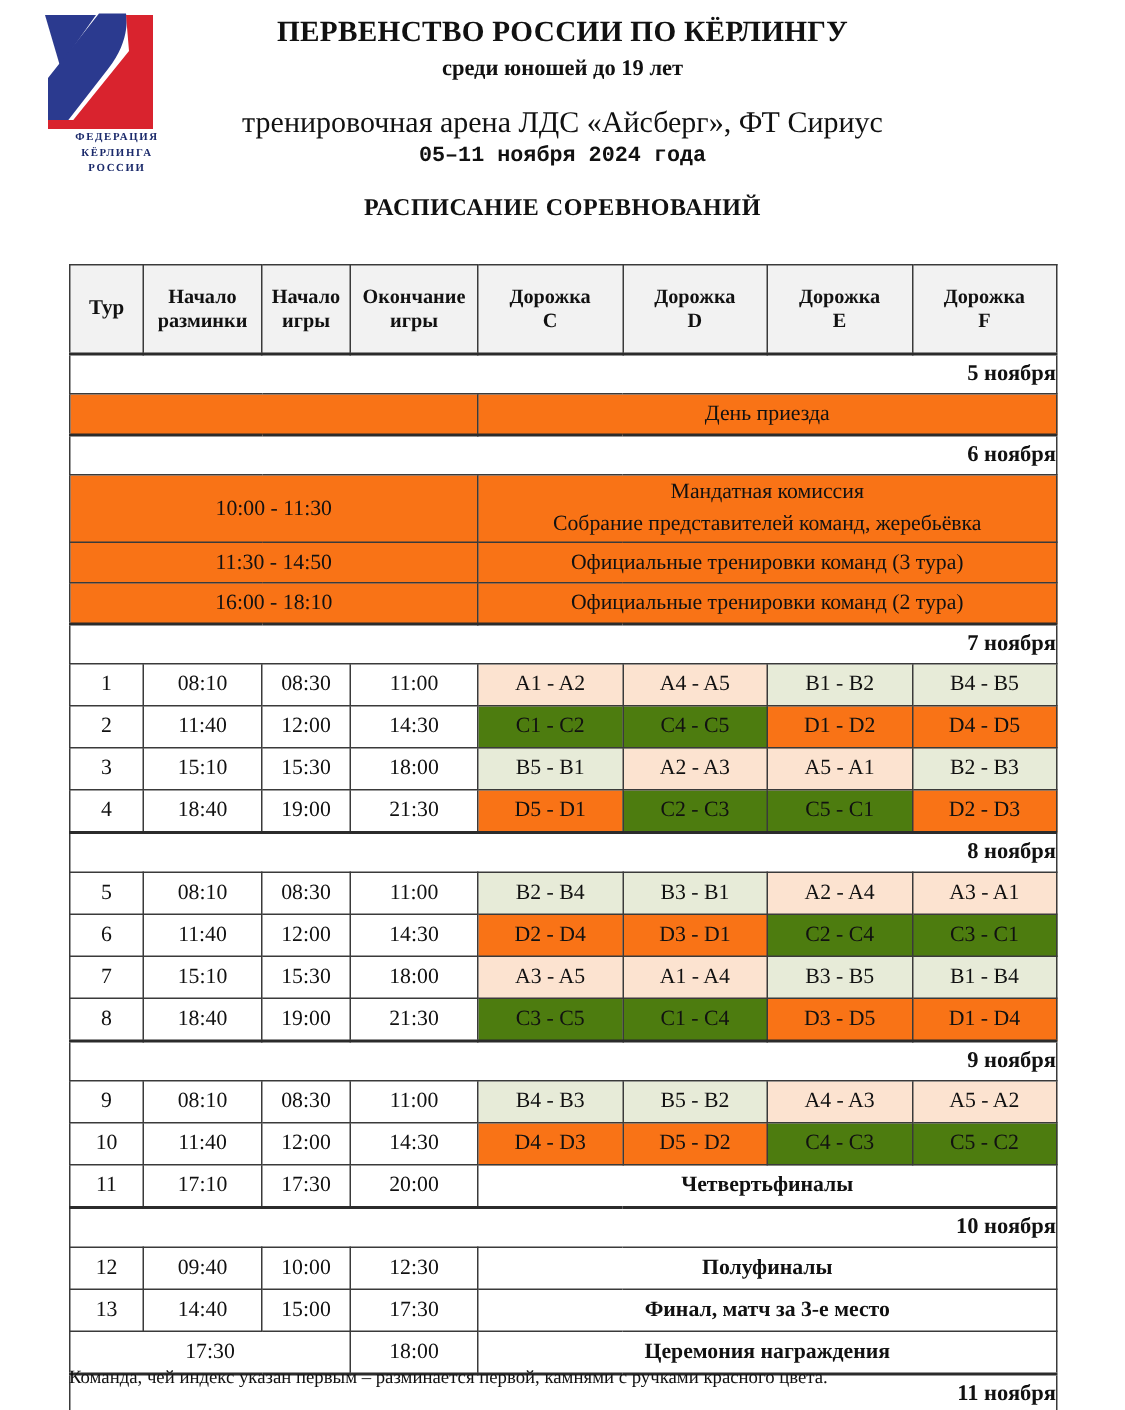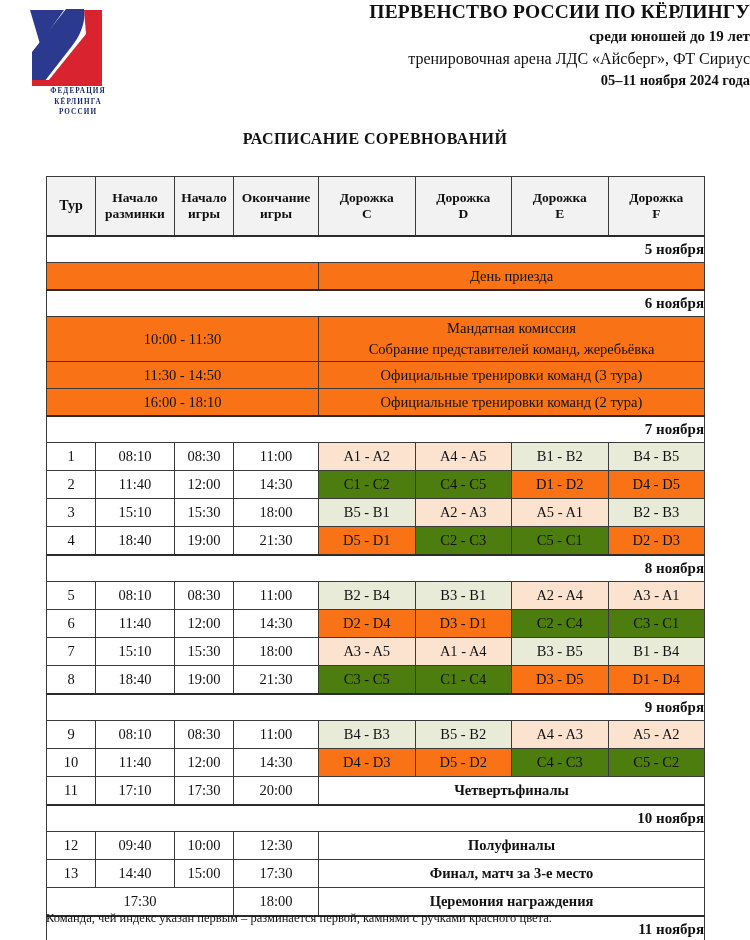--- a/index.html
+++ b/index.html
@@ -36,44 +36,46 @@
     width: 96px;
     text-align: center;
     font-family: "Liberation Serif", serif;
     font-size: 7.2px;
     font-weight: bold;
     letter-spacing: 1.1px;
     color: #1b2a6b;
     line-height: 10.5px;
   }
   .titles {
-    text-align: right;
+    padding-top: 10px;
+    text-align: center;
   }
   .title-main {
     font-size: 19.5px;
     font-weight: bold;
     letter-spacing: 0.2px;
     line-height: 24px;
   }
   .title-sub1 {
     font-size: 15px;
     font-weight: bold;
     line-height: 21px;
     margin-top: 2px;
   }
   .title-sub2 {
-    font-size: 16px;
+    font-size: 20px;
+    line-height: 21px;
+    margin-top: 15px;
+  }
+  .title-sub3 {
+    font-size: 14.5px;
+    font-weight: bold;
     line-height: 21px;
     margin-top: 1px;
-  }
-  .title-sub3 {
-    font-size: 14.5px;
-    font-weight: bold;
-    line-height: 21px;
-    margin-top: 1px;
+    font-family: Liberation Mono, monospace;
   }
   .section-title {
     text-align: center;
     font-size: 16px;
     font-weight: bold;
     letter-spacing: 0.4px;
   }
 
   
   .table-wrap {

